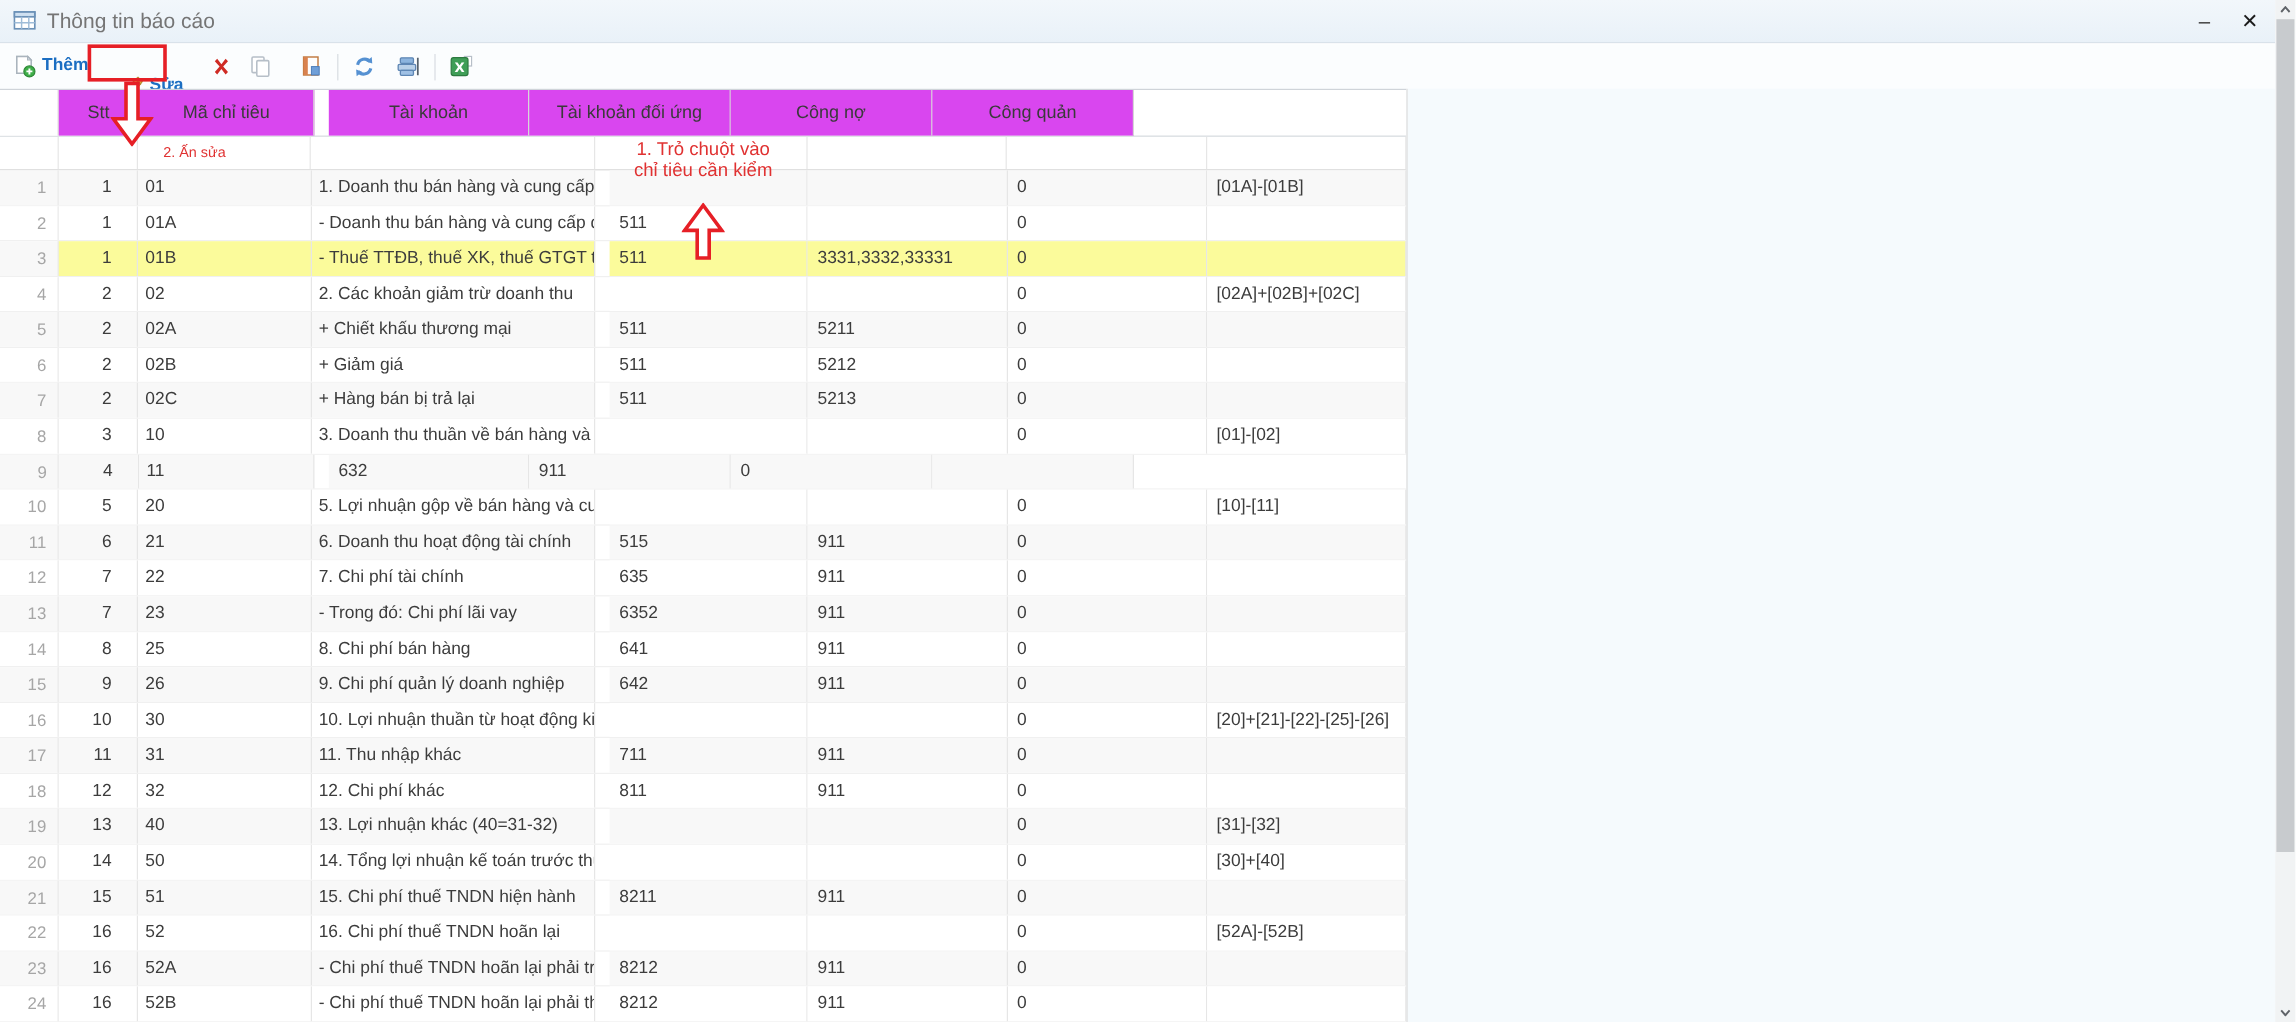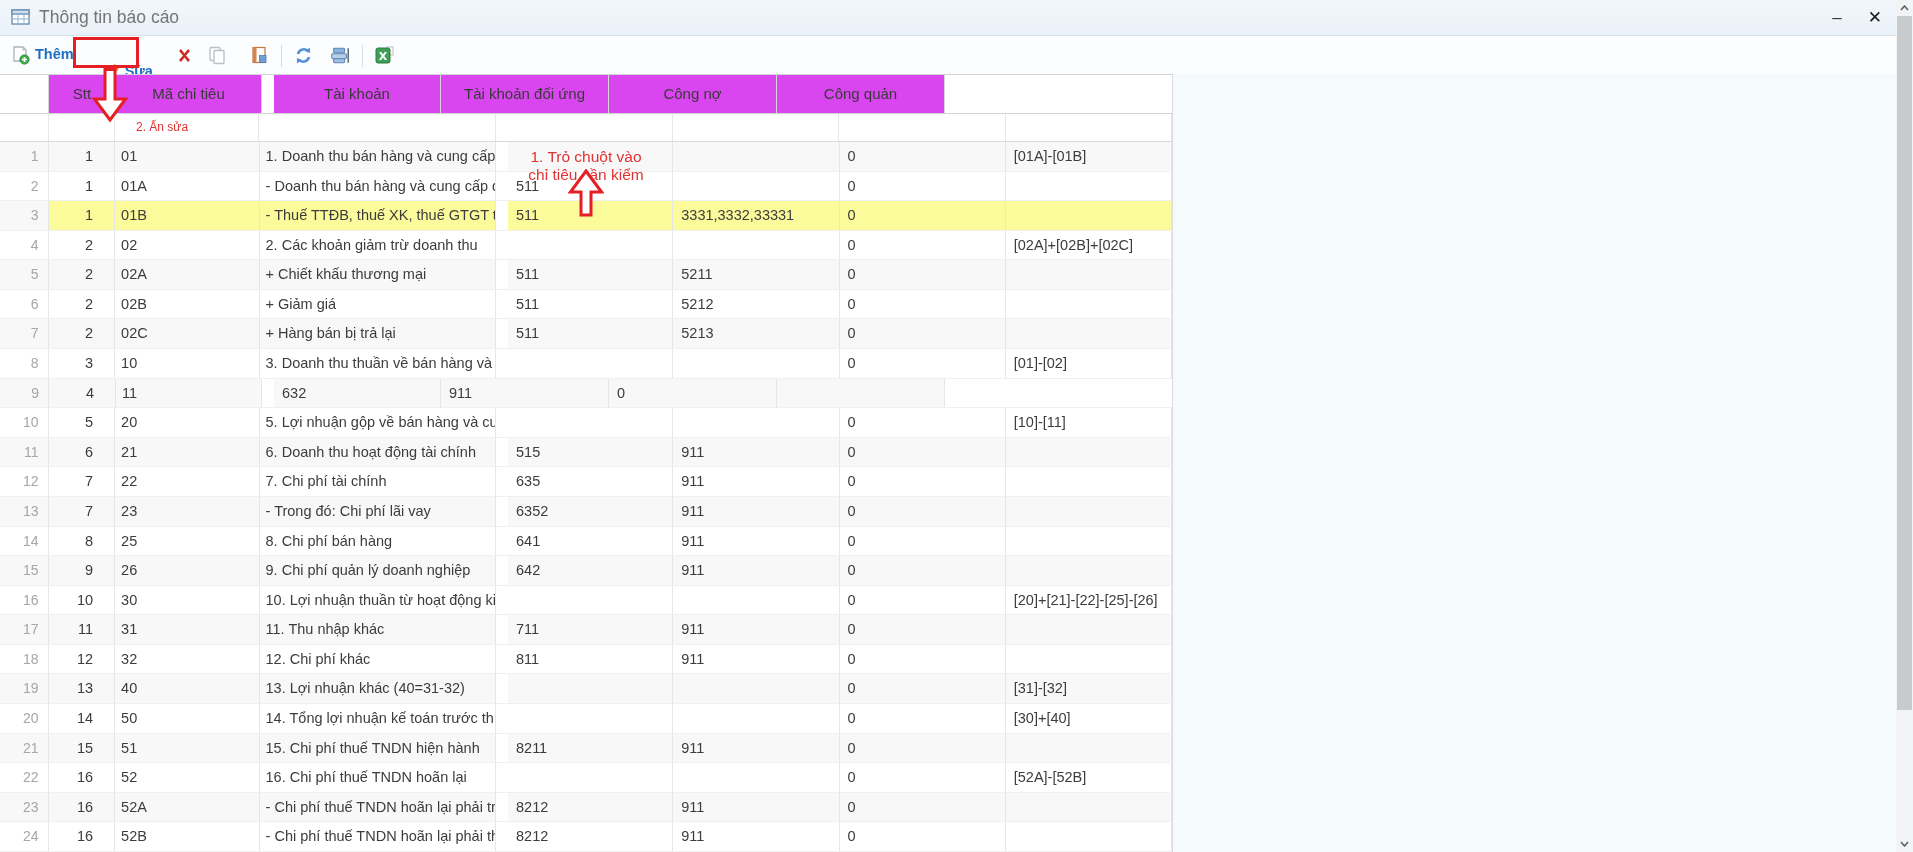--- a/index.html
+++ b/index.html
@@ -59,21 +59,21 @@
   
   .east { position:absolute; left:1172px; top:74px; width:724px; height:778px; background:#f5fafd; border-left:1px solid #dcdcdc; }
   .vscroll { position:absolute; right:0; top:0; width:17px; height:852px; background:#f1f3f4; }
   .vs-btn { position:absolute; left:0; width:17px; height:16px; display:flex; align-items:center; justify-content:center; color:#5f6368; font-size:10px; }
   .vs-thumb { position:absolute; left:1px; top:16px; width:15px; height:694px; background:#c8cbce; }
   
   .anno { position:absolute; z-index:20; }
   .anno-rect { left:73px; top:37px; width:66px; height:31px; border:3px solid #e61f26; }
   .anno-arrow-down { left:92px; top:68px; }
   .anno-step2 { left:136px; top:120px; font-size:12px; color:#e03232; white-space:nowrap; }
-  .anno-step1 { left:510px; top:148px; width:152px; text-align:center; font-size:15.5px; color:#e03232; line-height:17.5px; }
+  .anno-step1 { left:510px; top:116px; width:152px; text-align:center; font-size:15.5px; color:#e03232; line-height:17.5px; }
   .anno-arrow-up { left:568px; top:169px; }
   
   svg { display:block; }
 </style>
 </head>
 <body>
 
 <div class="titlebar">
   <span>
     <svg width="20" height="17" viewBox="0 0 20 17">

